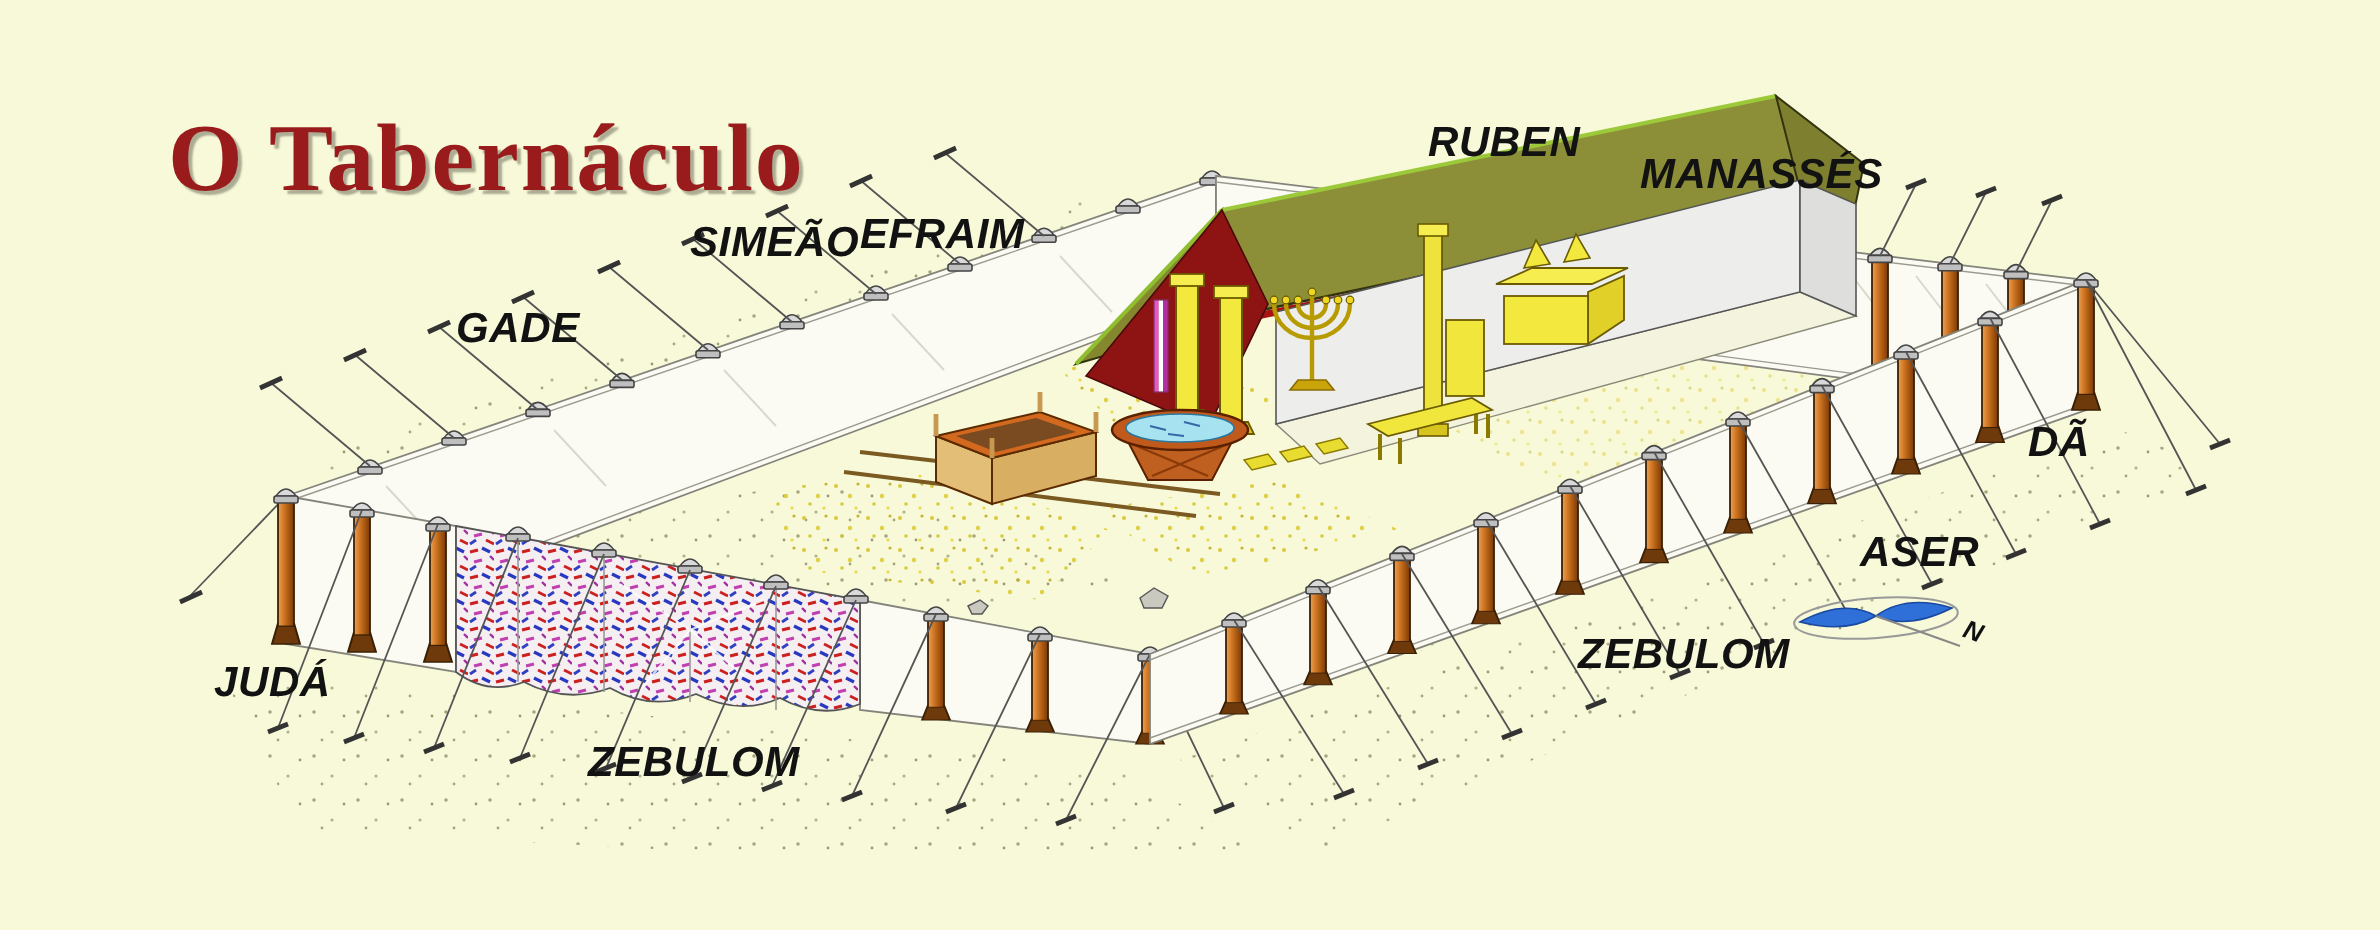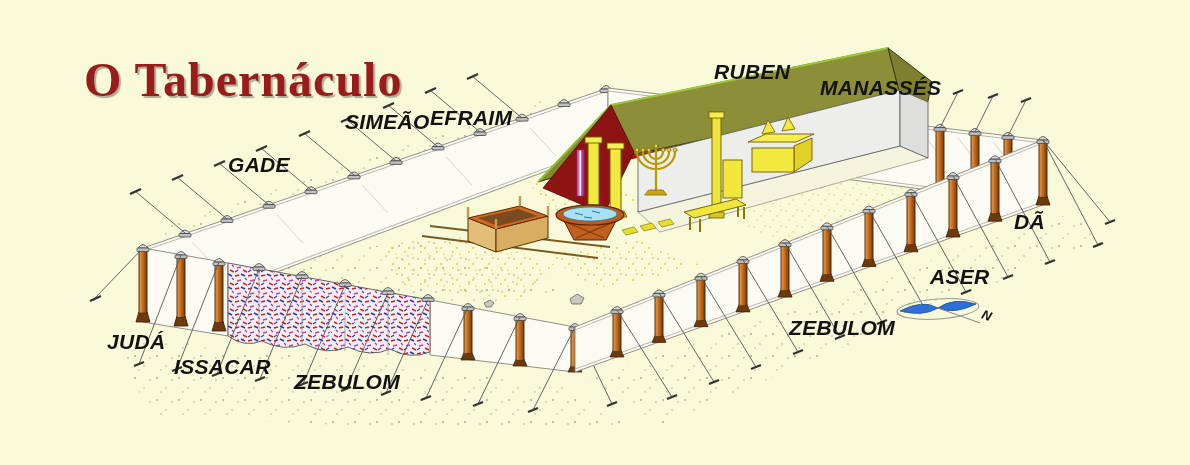--- a/index.html
+++ b/index.html
@@ -282,18 +282,17 @@
 
 <div class="lbl lbl-gade">GADE</div>
 <div class="lbl lbl-simeao">SIMEÃO</div>
 <div class="lbl lbl-ruben">EFRAIM</div>
 <div class="lbl lbl-efraim">RUBEN</div>
 <div class="lbl lbl-manasses">MANASSÉS</div>
 <div class="lbl lbl-da">DÃ</div>
 <div class="lbl lbl-aser">ASER</div>
 <div class="lbl lbl-naftali">ZEBULOM</div>
 <div class="lbl lbl-juda">JUDÁ</div>
-<div class="lbl lbl-issacar">ISSACAR</div>
 <div class="lbl lbl-zebulom">ZEBULOM</div>
 
 <div class="north">N</div>
 
 </div>
 
 </body></html>

